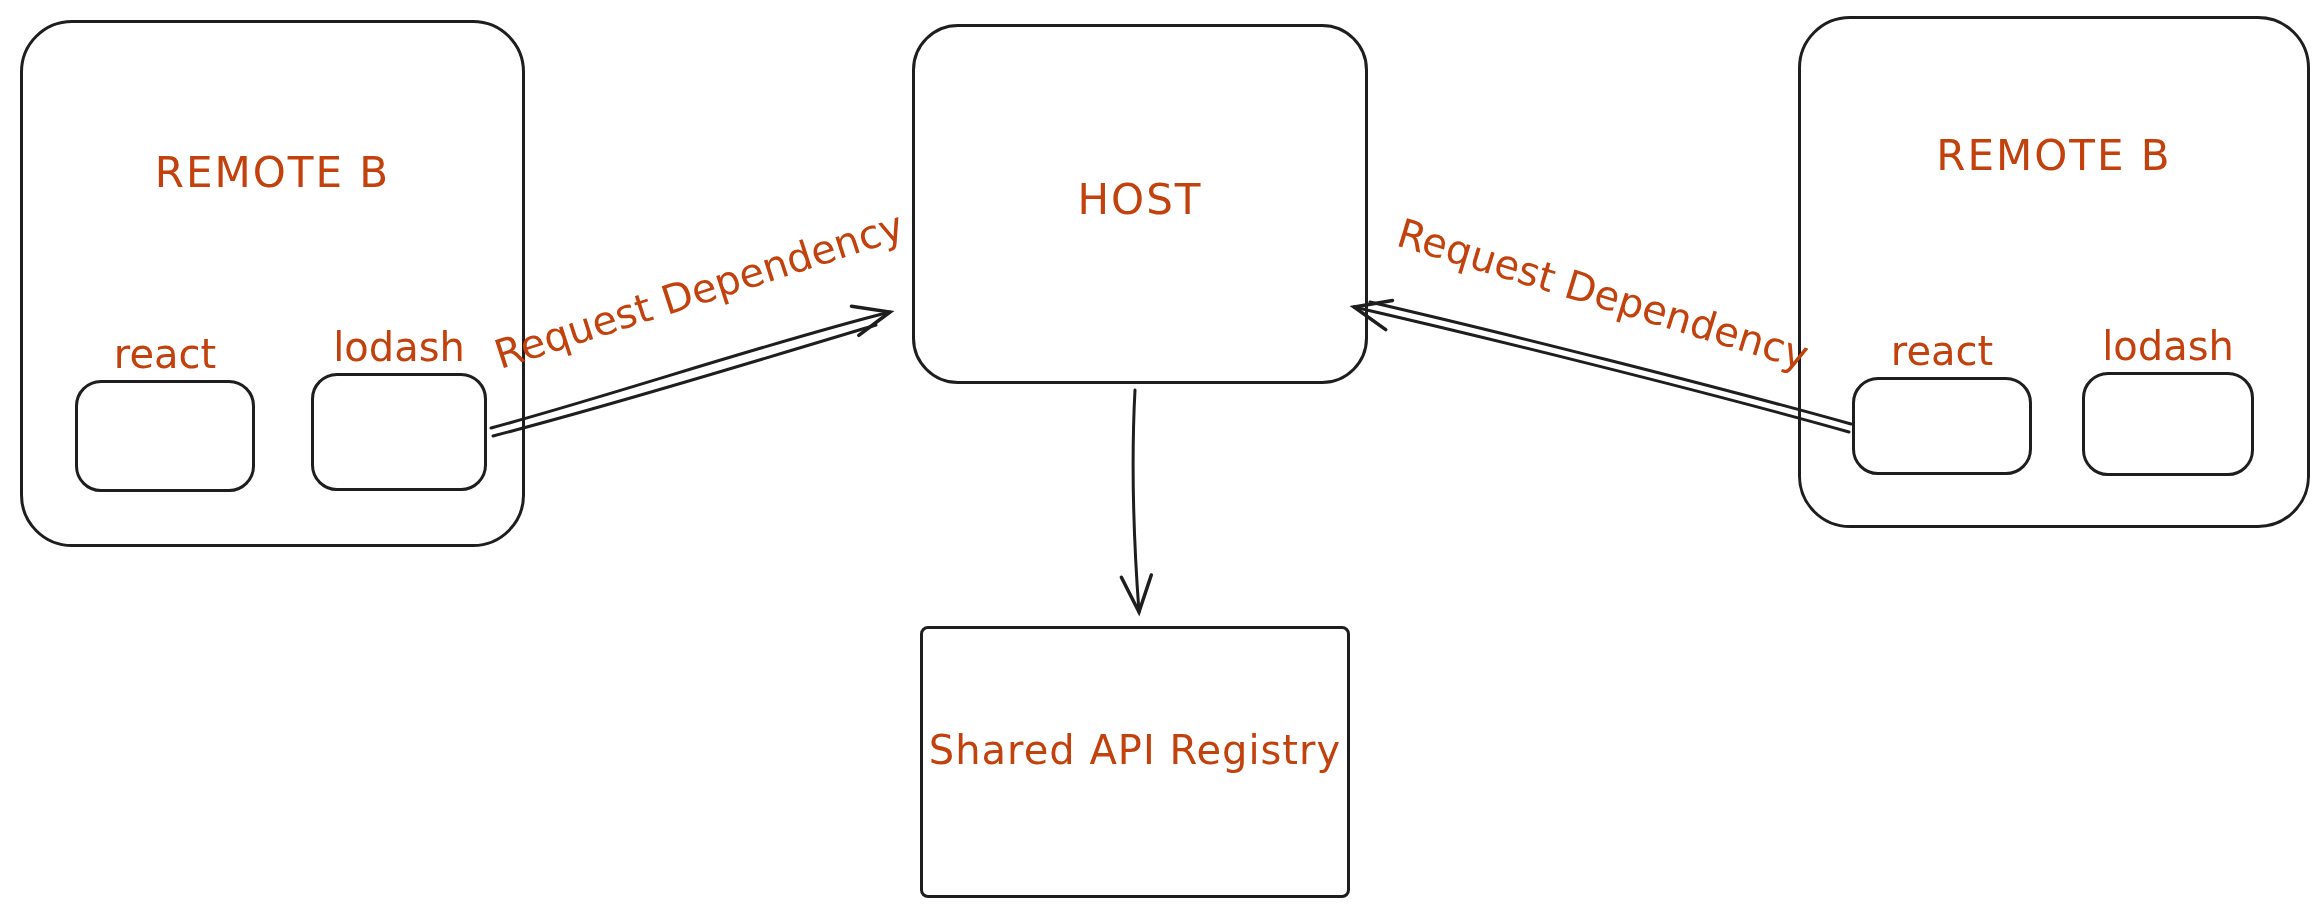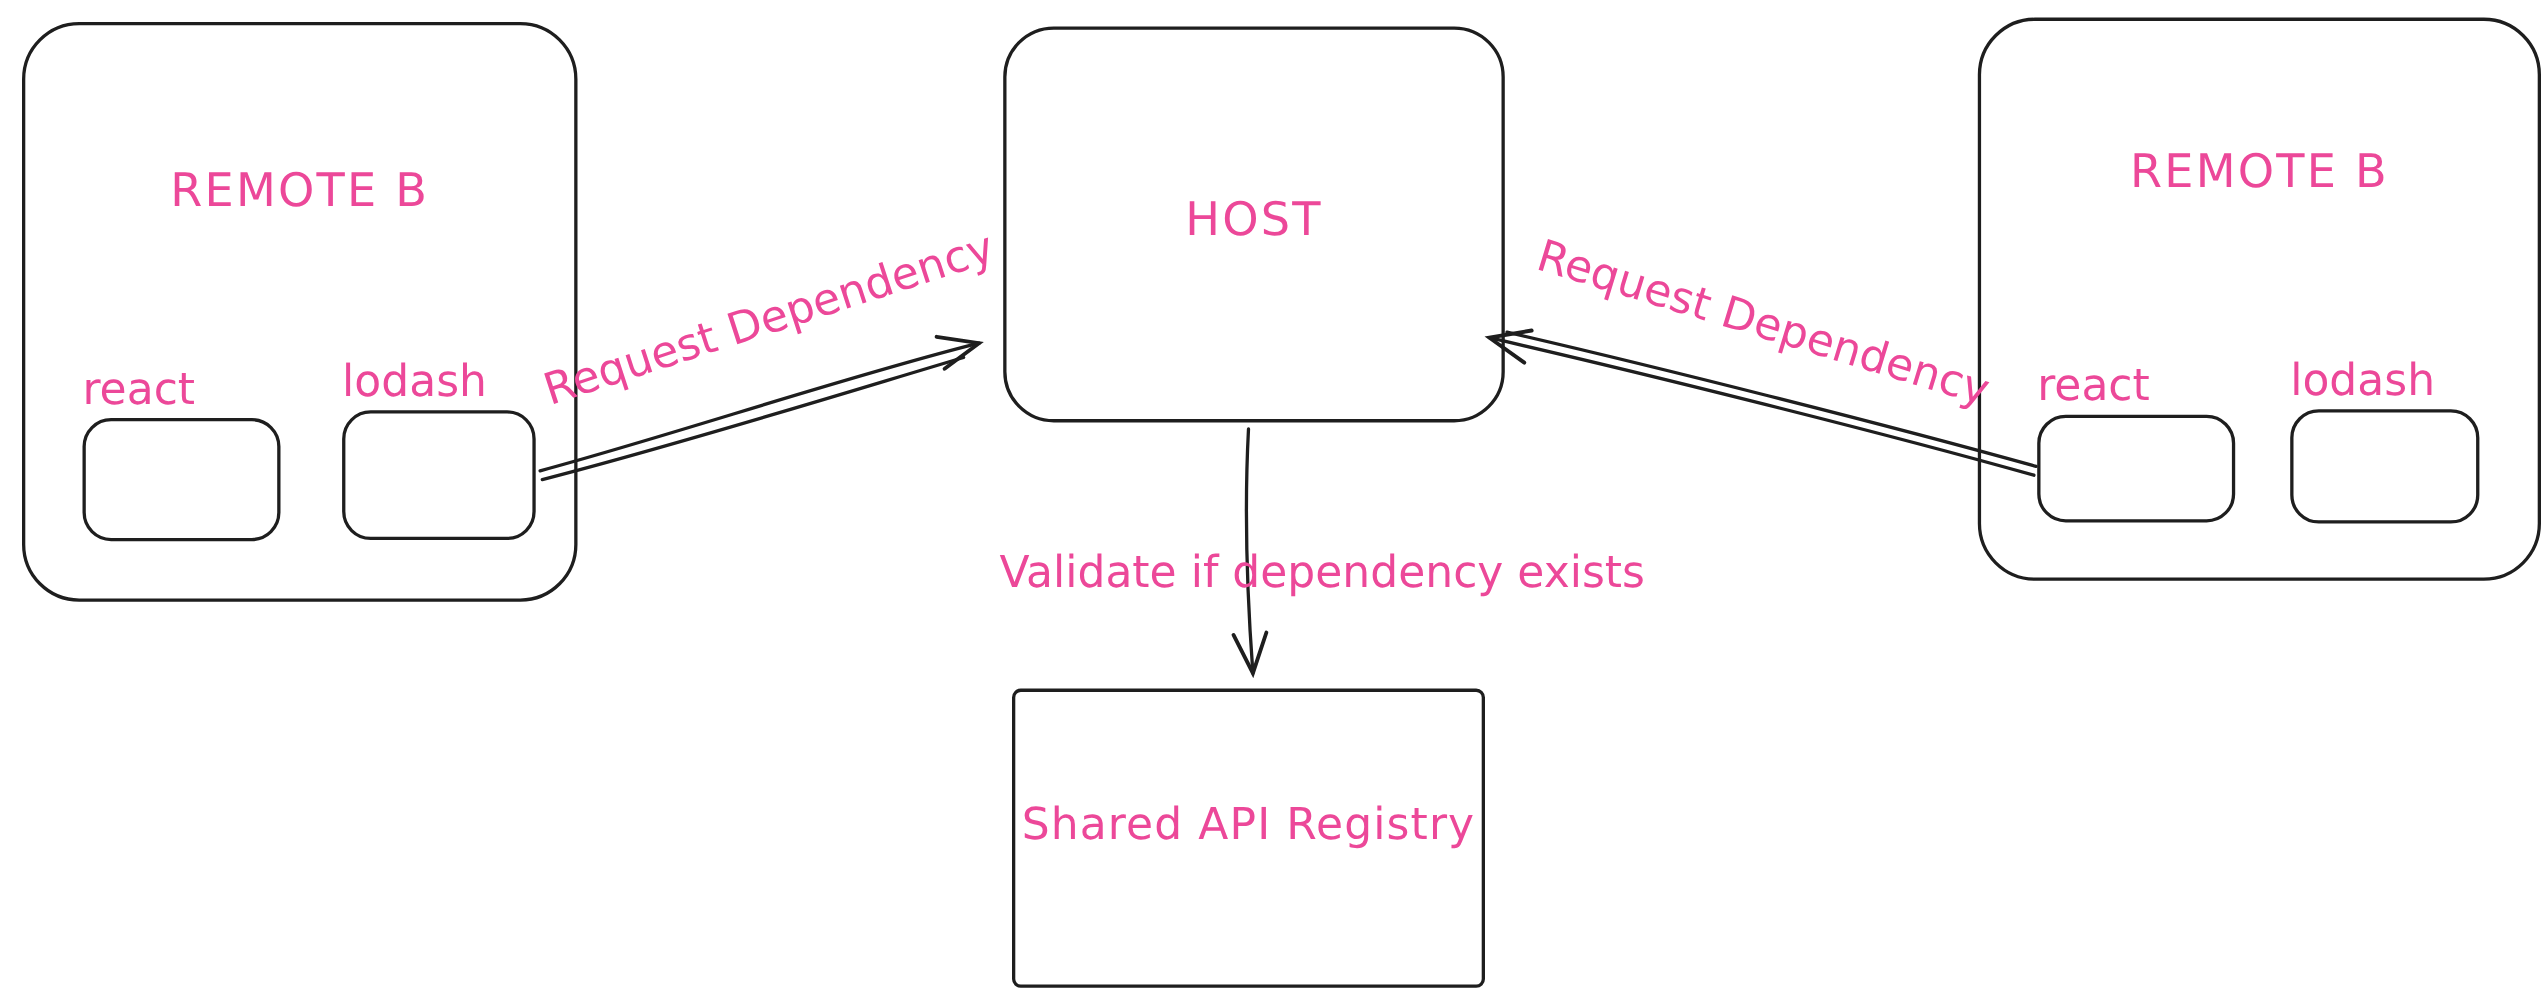--- a/index.html
+++ b/index.html
@@ -6,21 +6,21 @@
     margin: 0;
     padding: 0;
     background: #ffffff;
   }
   .canvas {
     position: relative;
     width: 2313px;
     height: 911px;
     background: #ffffff;
     font-family: "DejaVu Sans", sans-serif;
-    color: #ec4899;
+    color: #c2410c;
     overflow: hidden;
   }
   .edges {
     position: absolute;
     left: 0;
     top: 0;
     width: 2313px;
     height: 911px;
     pointer-events: none;
   }
@@ -40,21 +40,21 @@
   .node-title {
     position: absolute;
     width: 100%;
     text-align: center;
     font-size: 42px;
     letter-spacing: 2px;
     font-weight: 500;
   }
   .pkg {
     position: absolute;
-    text-align: left;
+    text-align: center;
   }
   .pkg-label {
     font-size: 40px;
     height: 48px;
     line-height: 48px;
     margin-bottom: 2px;
   }
   .pkg-box {
     border: 3.5px solid #1e1e1e;
     border-radius: 26px;
@@ -137,15 +137,14 @@
   </div>
 
   <div class="node" style="left:920px; top:626px; width:430px; height:272px; border-radius:8px;">
     <div class="node-title" style="top:98px; font-size:40px; letter-spacing:1px;">Shared API Registry</div>
   </div>
 
   <div class="edge-label rot-left" style="left:699px; top:290px;">Request Dependency</div>
 
   <div class="edge-label rot-right" style="left:1603px; top:294px;">Request Dependency</div>
 
-  <div class="edge-label rot-none" style="left:1202px; top:521px;">Validate if dependency exists</div>
 
 </div>
 
 </body></html>

